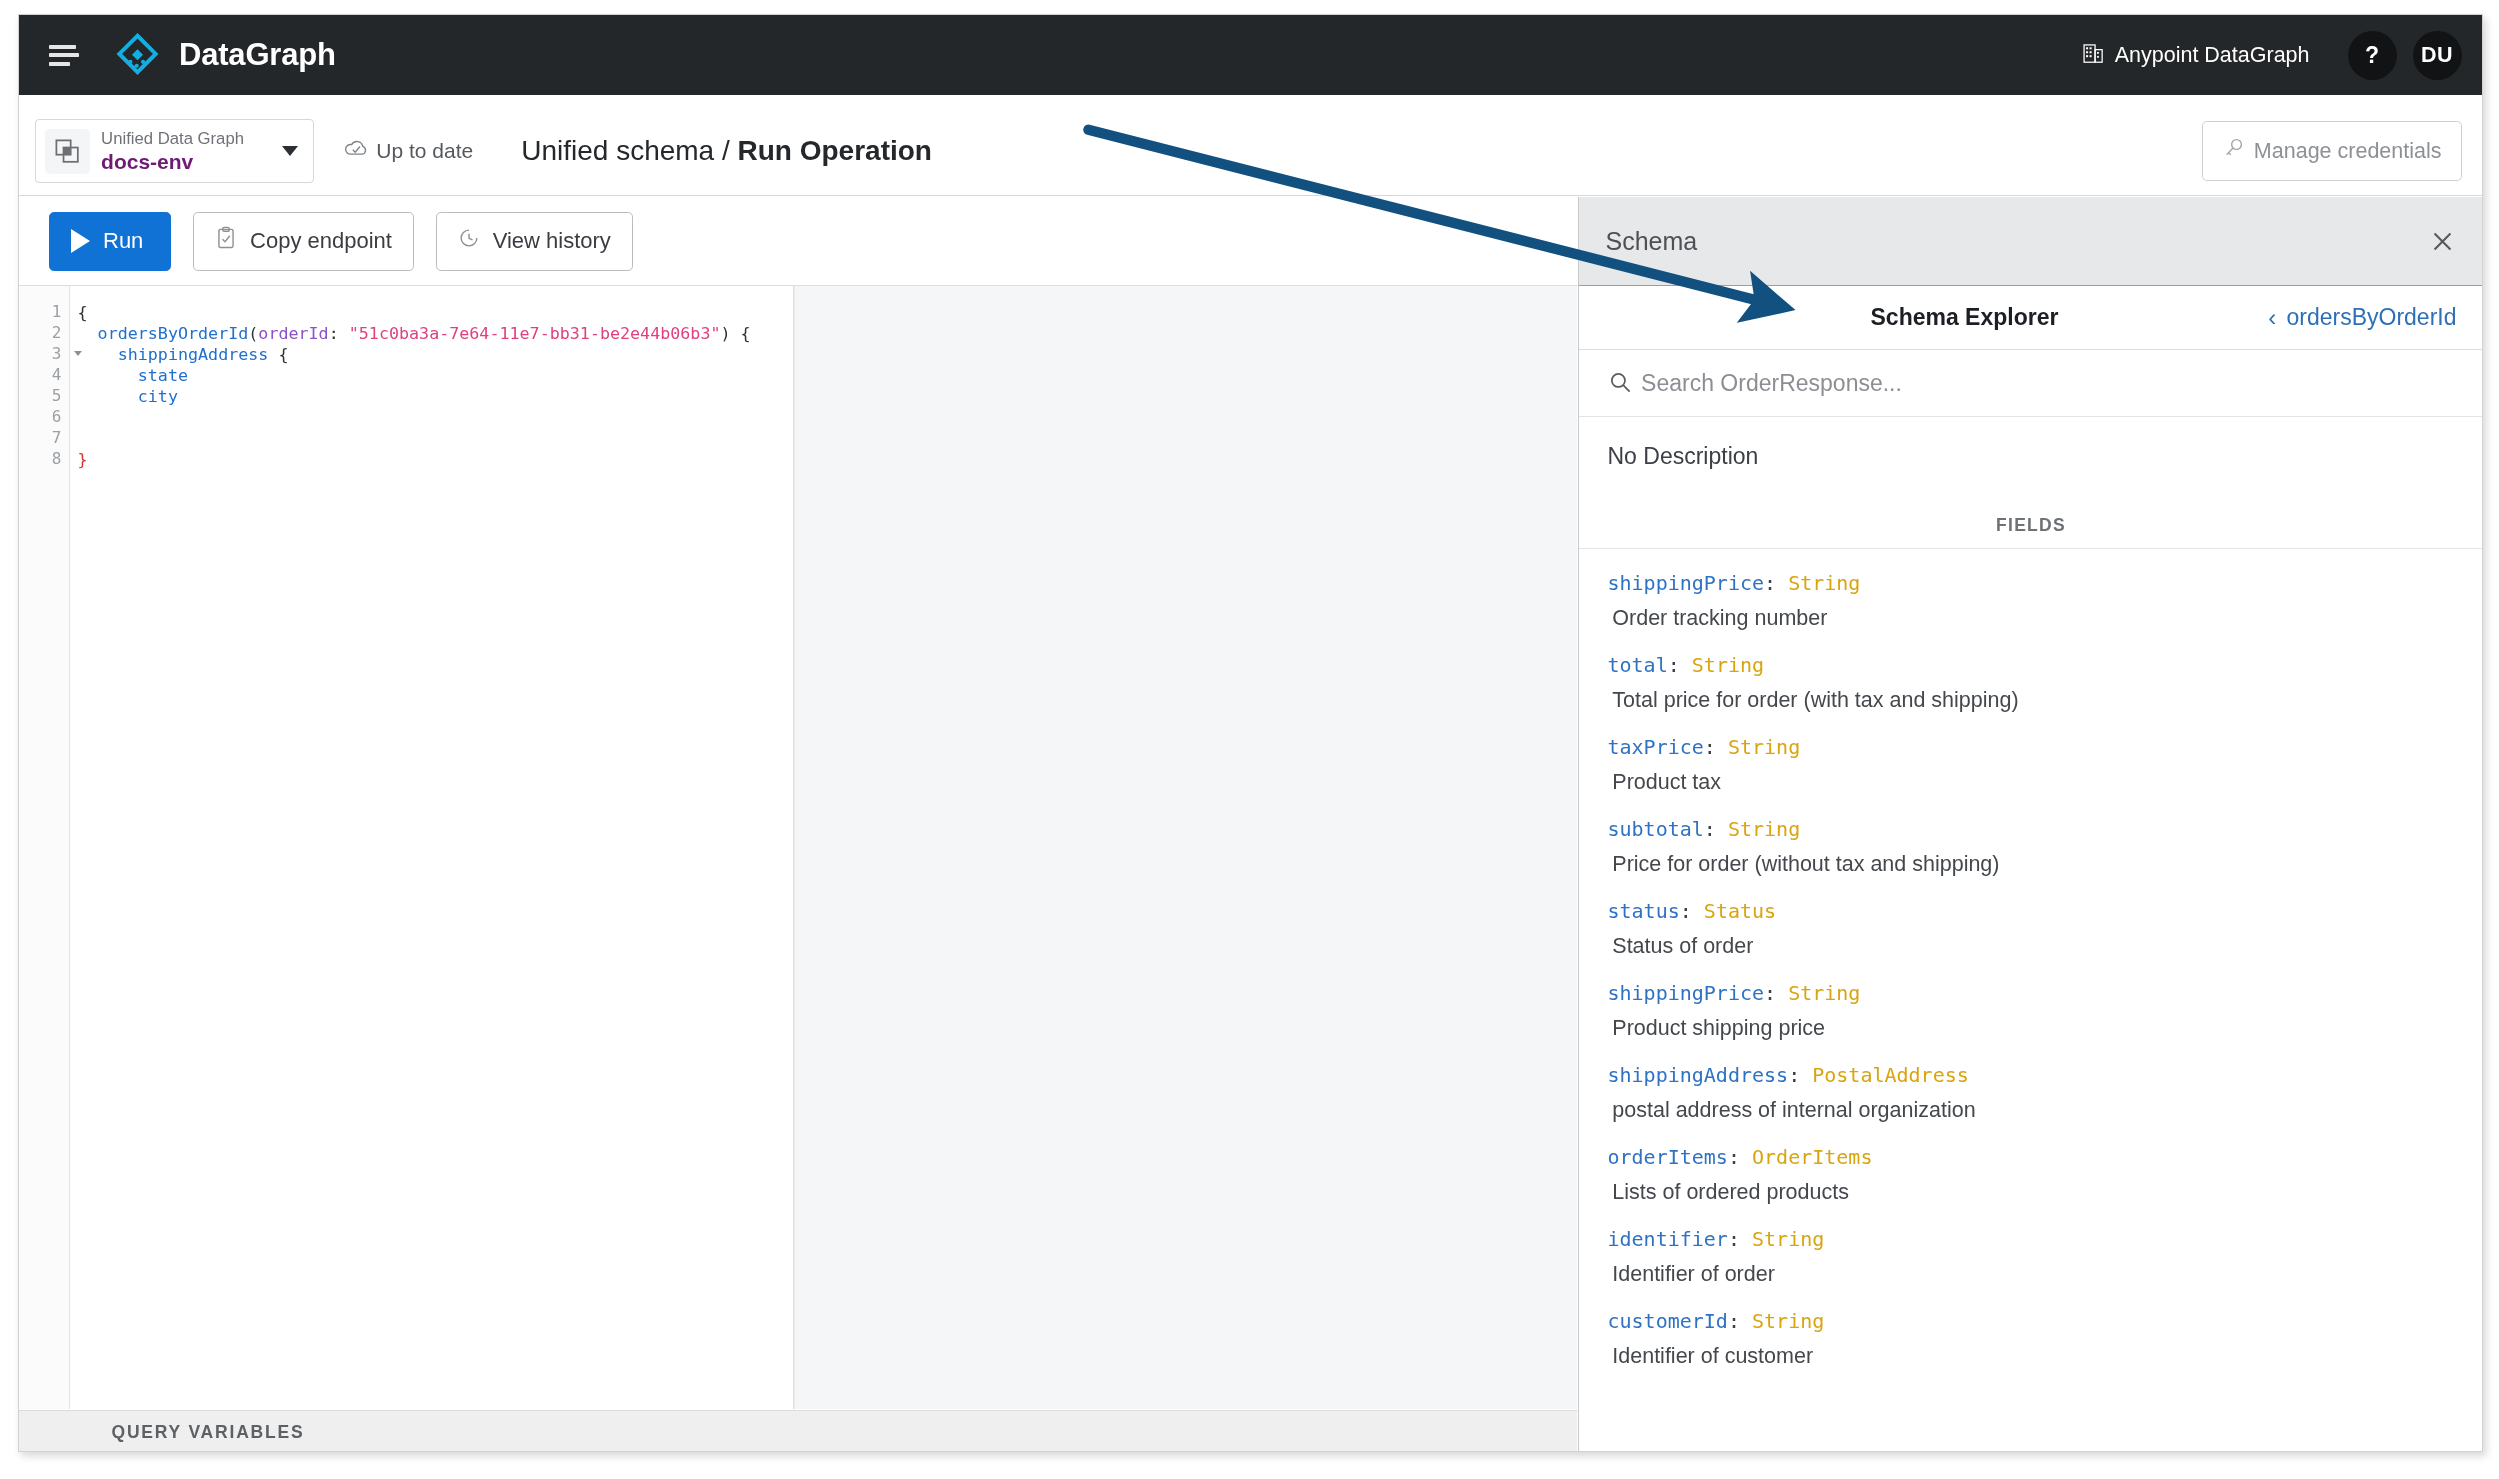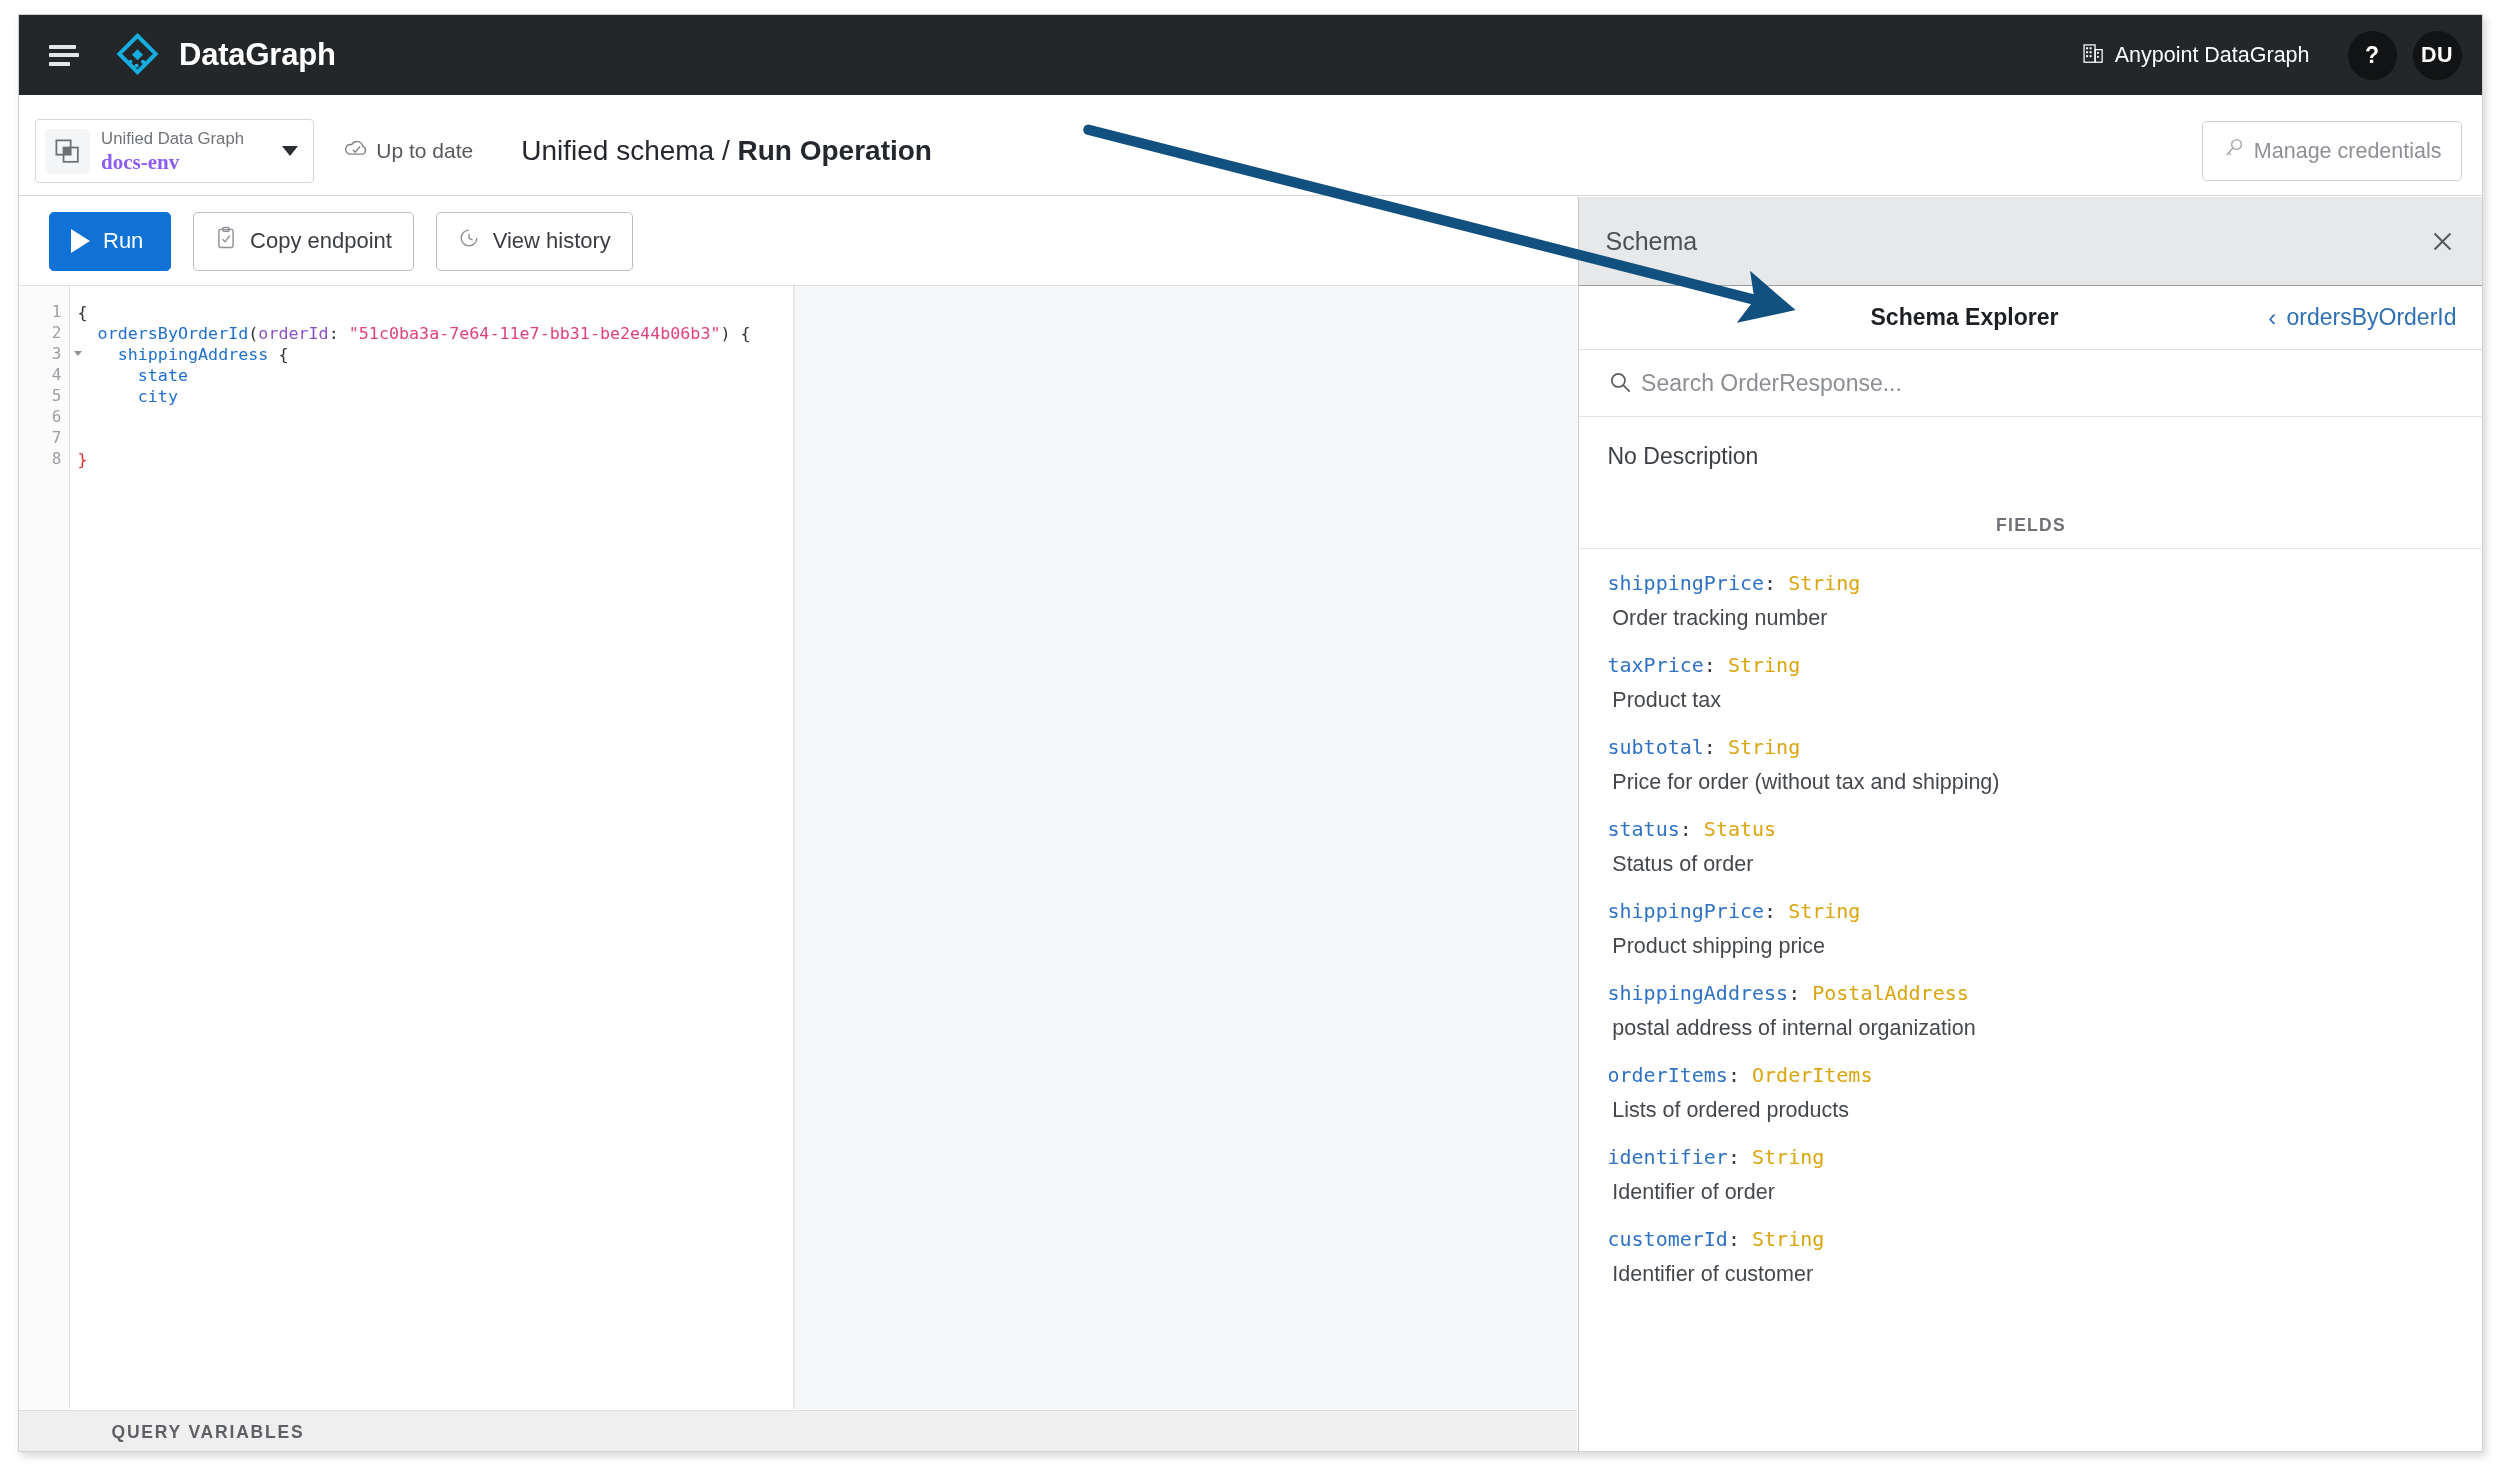--- a/index.html
+++ b/index.html
@@ -114,21 +114,21 @@
   }
   #env-icon-box {
     width: 45px; height: 45px;
     background: #f4f5f7;
     border-radius: 4.8px;
     display: flex; align-items: center; justify-content: center;
     flex: none;
   }
   #env-text { margin-left: 11px; line-height: 1.15; }
   #env-label { font-size: 16.7px; color: #6f7277; }
-  #env-value { font-size: 21px; color: #8b5cf6; font-weight: 700; margin-top: 1.6px; font-family: Liberation Serif, serif; }
+  #env-value { font-size: 21px; color: #701a75; font-weight: 700; margin-top: 1.6px; }
   #env-caret {
     margin-left: auto;
     width: 0; height: 0;
     border-left: 8.8px solid transparent;
     border-right: 8.8px solid transparent;
     border-top: 10.3px solid #2b2f33;
     margin-right: 6.4px;
   }
 
   #status-chip {
@@ -575,20 +575,24 @@
     <div id="fields-label">FIELDS</div>
     <div id="fields-divider"></div>
 
     <div id="fields-list">
 
       <div class="field-row">
         <div class="field-sig"><span class="fname">shippingPrice</span><span class="fcolon">: </span><span class="ftype">String</span></div>
         <div class="field-desc">Order tracking number</div>
       </div>
 
+      <div class="field-row">
+        <div class="field-sig"><span class="fname">total</span><span class="fcolon">: </span><span class="ftype">String</span></div>
+        <div class="field-desc">Total price for order (with tax and shipping)</div>
+      </div>
 
       <div class="field-row">
         <div class="field-sig"><span class="fname">taxPrice</span><span class="fcolon">: </span><span class="ftype">String</span></div>
         <div class="field-desc">Product tax</div>
       </div>
 
       <div class="field-row">
         <div class="field-sig"><span class="fname">subtotal</span><span class="fcolon">: </span><span class="ftype">String</span></div>
         <div class="field-desc">Price for order (without tax and shipping)</div>
       </div>

